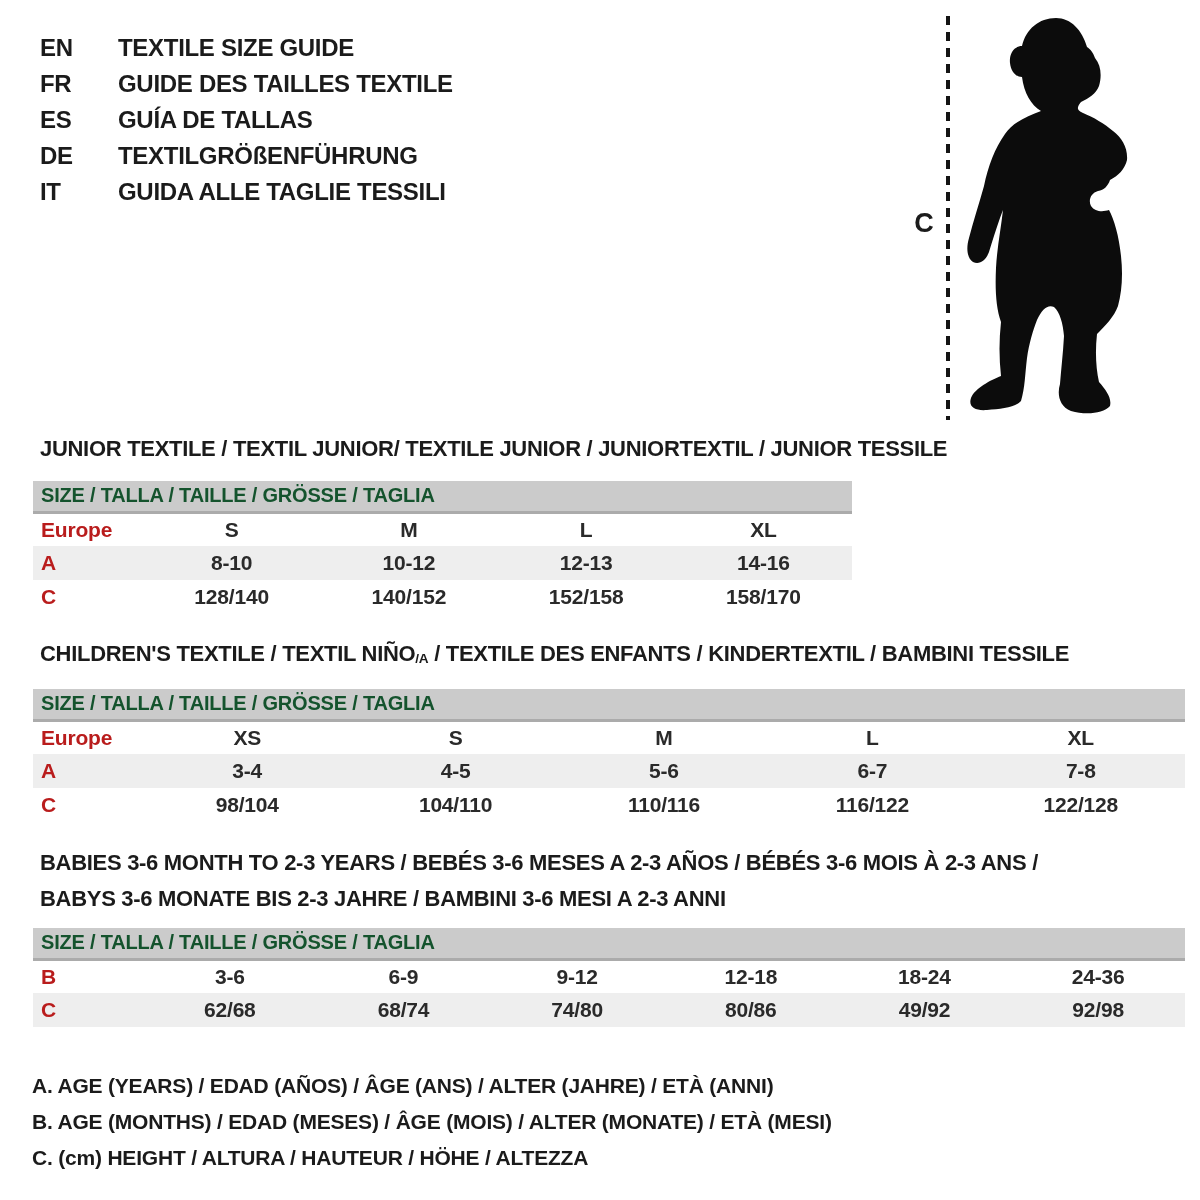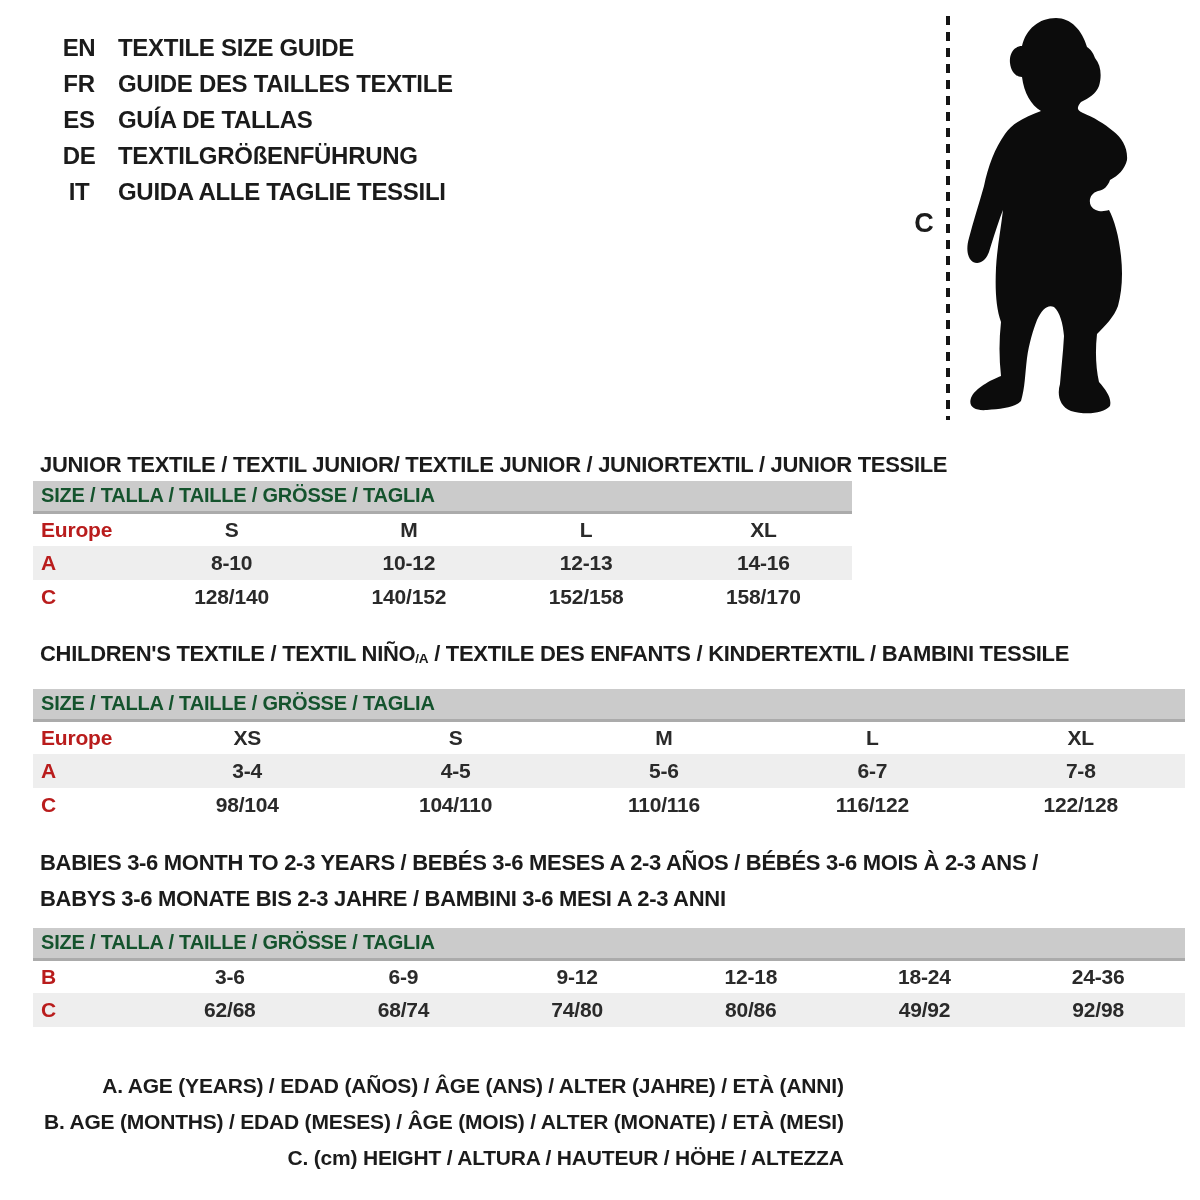--- a/index.html
+++ b/index.html
@@ -7,21 +7,21 @@
     position:relative;
     width:1200px;height:1200px;
     background:#ffffff;
     font-family:"Liberation Sans","DejaVu Sans",sans-serif;
     font-stretch:condensed;
     color:#1b1b1b;
     overflow:hidden;
   }
   
   .langs{position:absolute;left:40px;top:30px;}
-  .lang-row{display:flex;height:36px;align-items:center;text-align:center;}
+  .lang-row{display:flex;height:36px;align-items:center;}
   .lang-code{width:78px;font-size:24px;font-weight:700;letter-spacing:-0.3px;}
   .lang-label{font-size:24px;font-weight:700;letter-spacing:-0.3px;white-space:nowrap;}
   
   .measure-line{
     position:absolute;left:946px;top:16px;width:4px;height:404px;
     background:repeating-linear-gradient(to bottom,#141414 0 9px,transparent 9px 16px);
   }
   .measure-c{
     position:absolute;left:908px;top:208px;width:32px;
     font-size:27px;font-weight:700;text-align:center;
@@ -46,21 +46,21 @@
   table.size-table tr{height:34px;}
   table.size-table tr.hdr{height:31px;}
   table.size-table tr.hdr td{
     background:#cbcbcb;color:#14532d;
     text-align:left;padding-left:8px;font-size:20px;
     border-bottom:3px solid #ababab;
   }
   table.size-table td.lbl{text-align:left;padding-left:8px;color:#b91c1c;}
   table.size-table tr.alt td{background:#eeeeee;}
   
-  .legend{position:absolute;left:44px;top:1068px;text-align:right;}
+  .legend{position:absolute;left:32px;top:1068px;}
   .legend-line{
     height:36px;line-height:36px;font-size:21px;font-weight:700;
     letter-spacing:-0.2px;white-space:nowrap;
   }
 </style>
 </head>
 <body>
 
 <div class="page">
 
@@ -127,21 +127,21 @@
       C165,134 159,124 150,117
       C142,110 130,103 120,99
       C112,96 115,92 118,88
       C126,84 133,80 136,72
       C139,62 138,51 132,44
       C130,38 127,35 124,33
       C119,16 108,4 93,4
       Z"></path>
   </svg>
 
-  <div class="sec-title" style="top:436px;margin-top:16px;">JUNIOR TEXTILE / TEXTIL JUNIOR/ TEXTILE JUNIOR / JUNIORTEXTIL / JUNIOR TESSILE</div>
+  <div class="sec-title" style="top:436px;">JUNIOR TEXTILE / TEXTIL JUNIOR/ TEXTILE JUNIOR / JUNIORTEXTIL / JUNIOR TESSILE</div>
   <table class="size-table" style="left:33px;top:481px;width:819px;">
     <colgroup>
         <col style="width:110px;">
         <col>
         <col>
         <col>
         <col>
       </colgroup>
     <tbody>
         <tr class="hdr">

